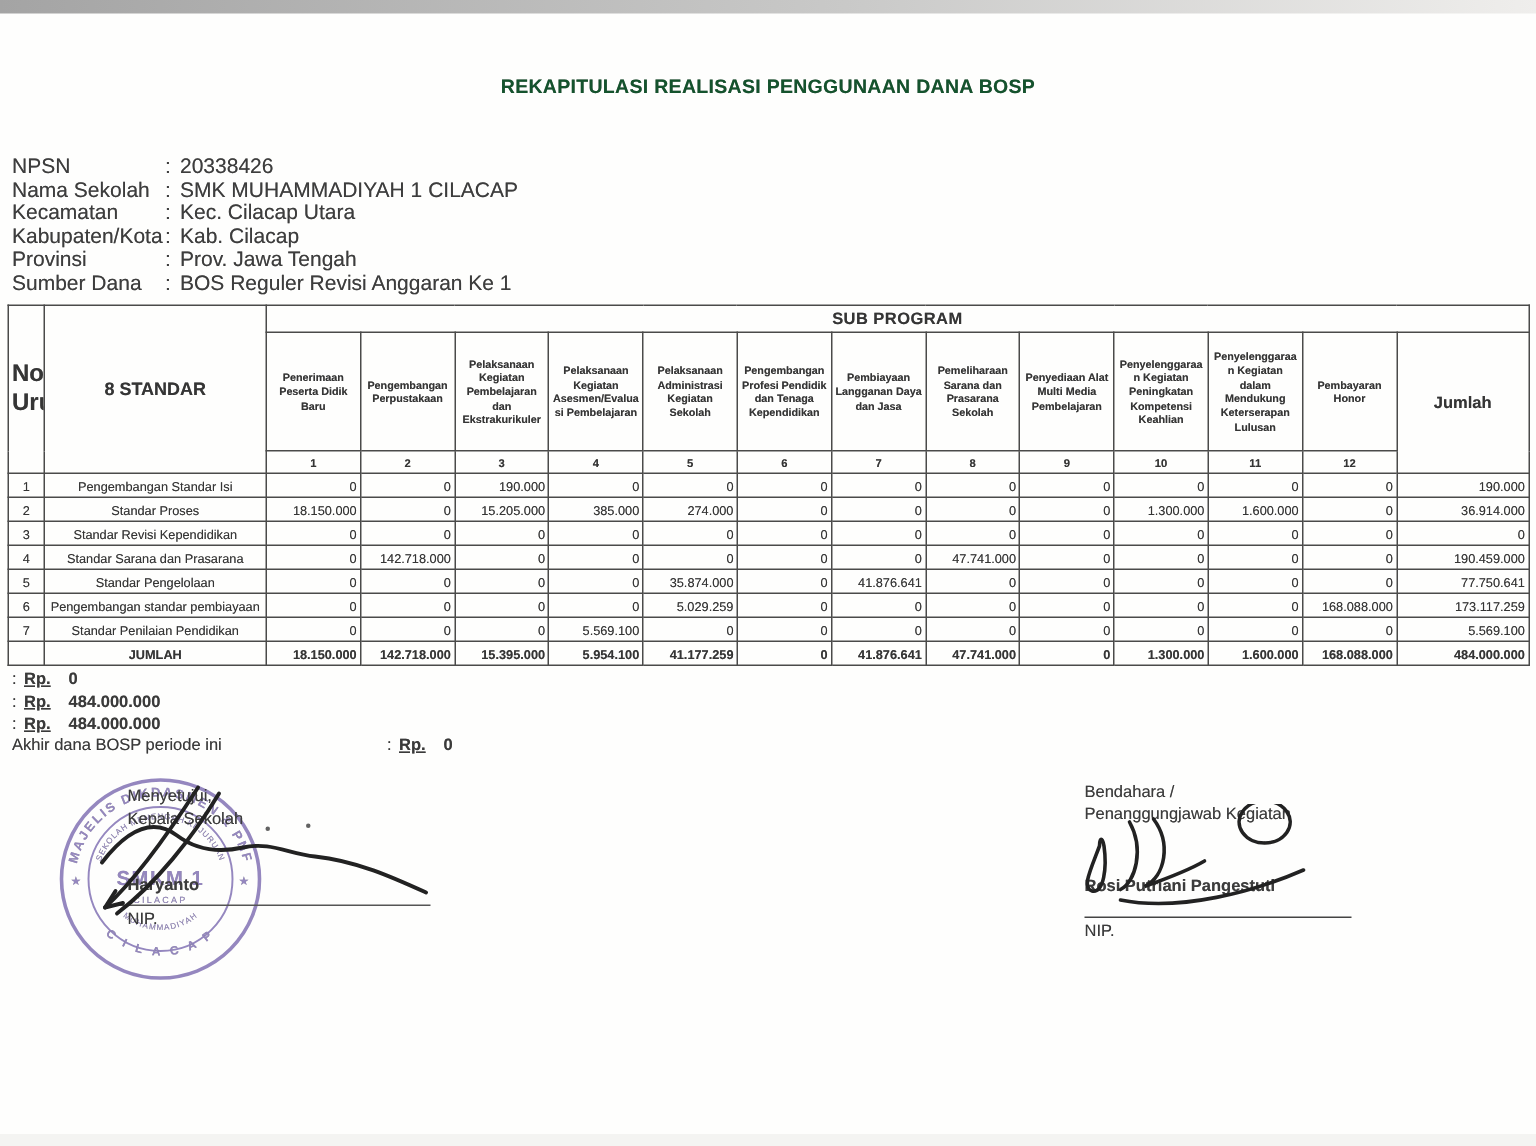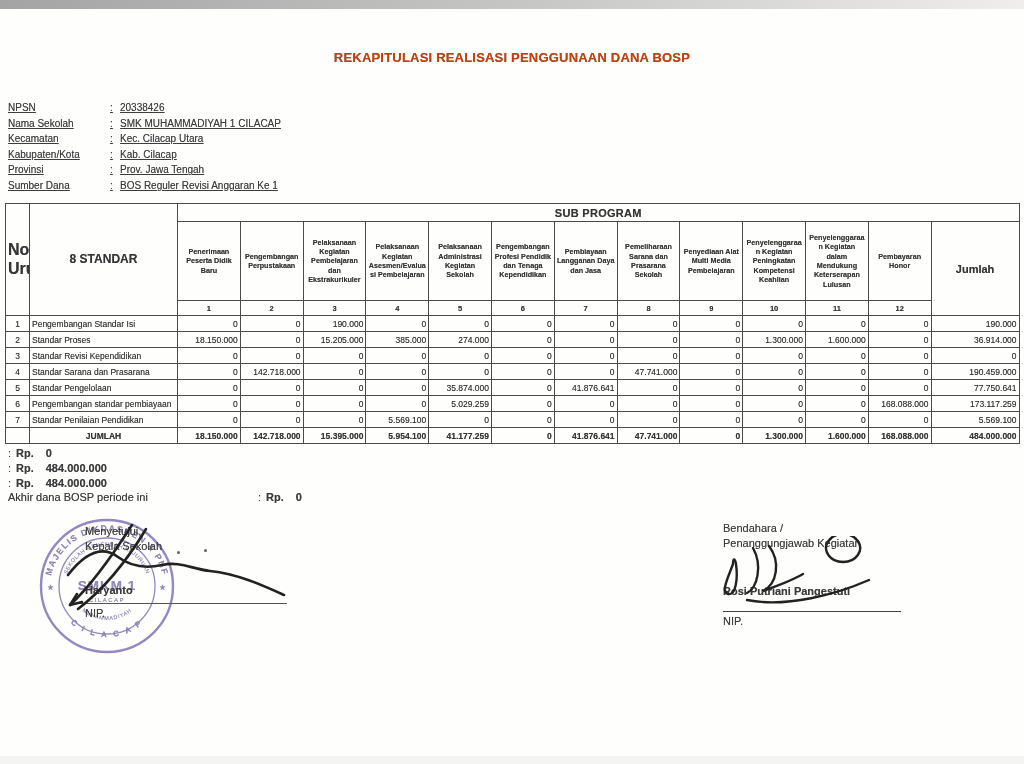--- a/index.html
+++ b/index.html
@@ -4,52 +4,52 @@
 <style>
   html,body{margin:0;padding:0;}
   body{width:1024px;height:764px;overflow:hidden;background:#fdfdfc;
        font-family:"Liberation Sans",sans-serif;color:#3a3a3a;}
   .page{position:absolute;inset:0;width:1024px;height:764px;background:#fefefd;}
   .top-bar{position:absolute;top:0;left:0;width:1024px;height:9px;
            background:linear-gradient(to right,#a4a4a4,#c9c9c8 55%,#efeeec);}
   .bottom-bar{position:absolute;bottom:0;left:0;width:1024px;height:8px;background:#f4f4f2;}
 
   .title-block{position:absolute;top:50px;left:0;width:1024px;text-align:center;
-               font-weight:bold;color:#c2410c;}
+               font-weight:bold;color:#14532d;}
   .title-line1{font-size:13px;letter-spacing:.2px;}
   .title-line2,.title-line3{font-size:11.5px;margin-top:2px;}
 
-  .info-block{position:absolute;top:102px;left:8px;font-size:10px;color:#3d3d3d;text-decoration:underline;}
+  .info-block{position:absolute;top:102px;left:8px;font-size:14px;color:#3d3d3d;}
   .info-row{height:15.6px;display:flex;}
   .info-label{width:102px;}
   .info-colon{width:10px;}
 
   table.main{position:absolute;top:203px;left:5px;width:1014px;border-collapse:collapse;
              table-layout:fixed;font-size:8.5px;color:#353535;}
   table.main th,table.main td{border:1px solid #4a4a4a;padding:1px 2px;overflow:hidden;}
   table.main{border:1.5px solid #3d3d3d;}
   th.h-corner{font-size:16px;line-height:1.15;white-space:pre-line;font-weight:bold;}
   th.h-group{font-size:11px;height:15px;font-weight:bold;letter-spacing:.3px;}
   th.h-prog{font-size:7.2px;font-weight:bold;line-height:1.3;height:76px;vertical-align:middle;
             word-wrap:break-word;}
   th.h-jumlah{font-size:11px;font-weight:bold;}
   tr.r-num th{font-size:7.5px;height:12px;font-weight:bold;}
   tr.r-data{height:16px;}
   td.c-no{text-align:center;}
-  td.c-label{text-align:left;padding-left:4px;}
+  td.c-label{text-align:center;padding-left:4px;}
   td.c-val{text-align:right;padding-right:3px;}
   tr.r-total{height:16px;font-weight:bold;}
   tr.r-total td{border-top:1.5px solid #3d3d3d;}
   tr.r-total .c-label{text-align:center;}
 
   .summary-block{position:absolute;top:447px;left:8px;font-size:11px;}
   .sum-row{height:14.8px;display:flex;}
   .sum-label{width:250px;}
   .sum-colon{width:8px;}
-  .sum-cur{font-weight:bold;}
+  .sum-cur{font-weight:bold;text-decoration:underline;}
   .sum-amount{font-weight:bold;display:inline-block;margin-left:12px;}
 
   .sign-left{position:absolute;left:85px;top:524px;font-size:11px;color:#3c3c3c;z-index:3;}
   .sign-right{position:absolute;left:723px;top:521px;font-size:11px;color:#3c3c3c;z-index:3;}
   .sign-role{line-height:14.5px;}
   .sign-name{font-weight:bold;}
   .sign-left .sign-name{margin-top:31px;}
   .sign-right .sign-name{margin-top:35px;}
   .sig-line-left{position:absolute;left:75px;top:603px;width:212px;height:0;
                  border-top:1px solid #555;z-index:3;}

